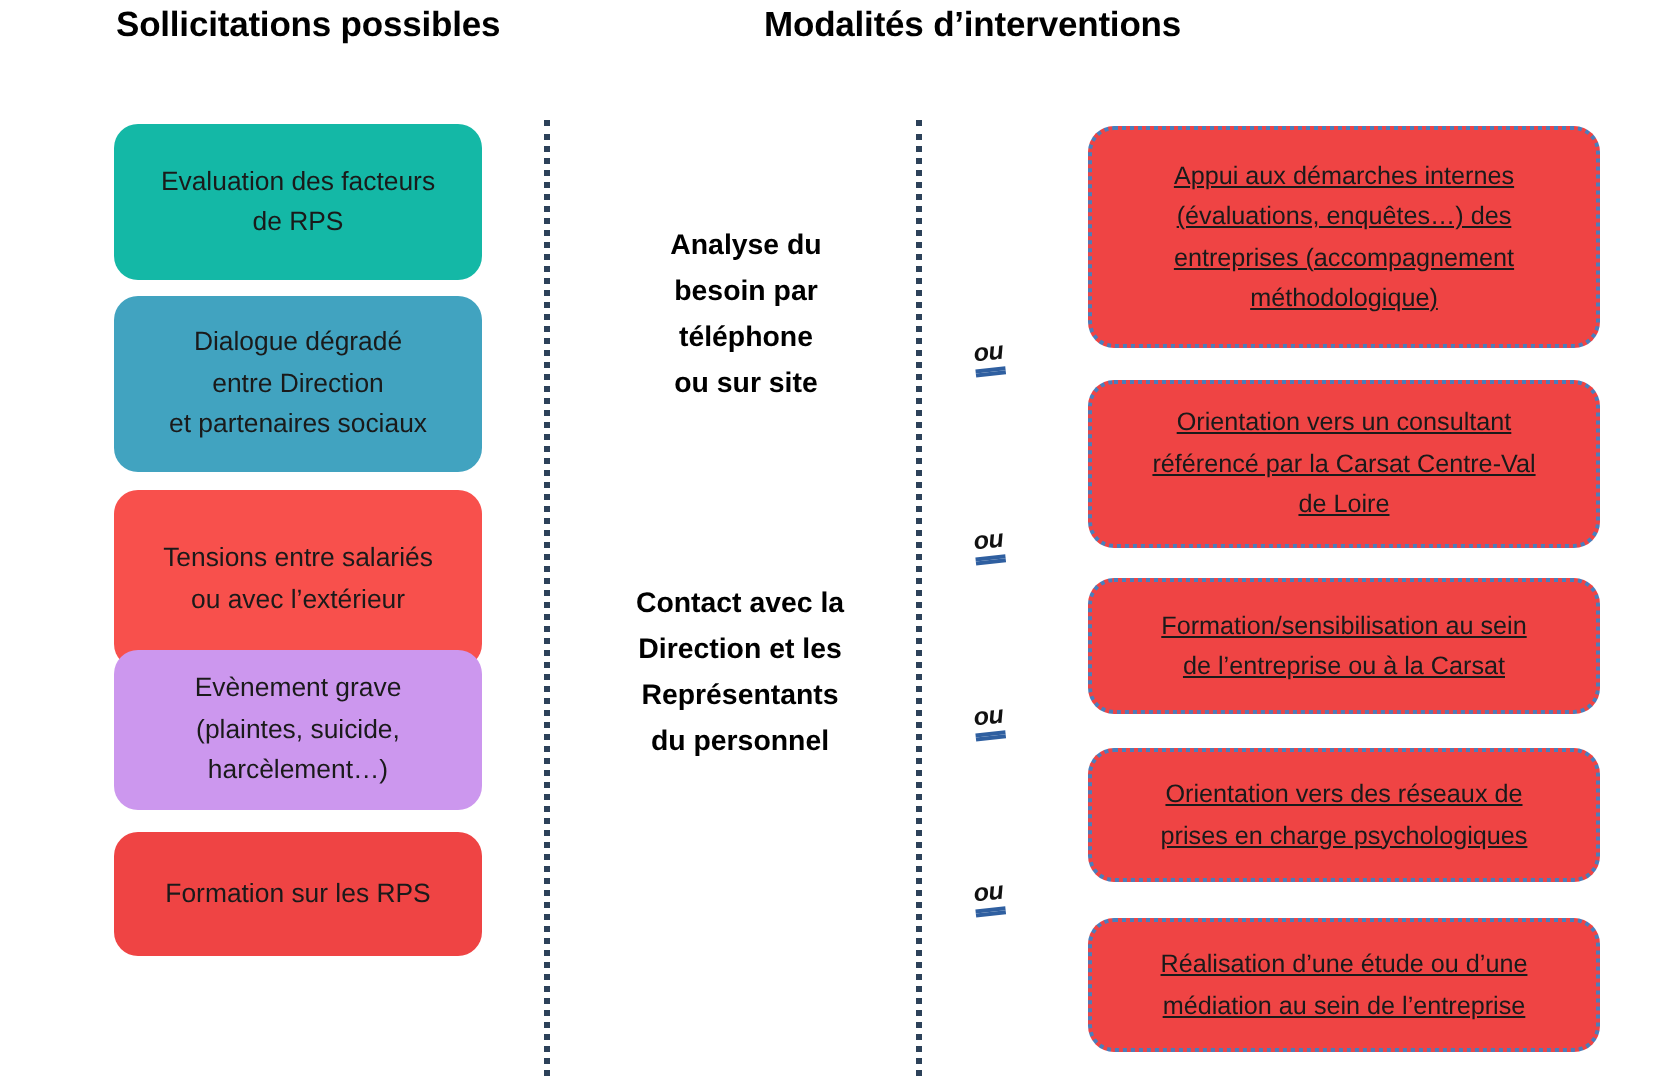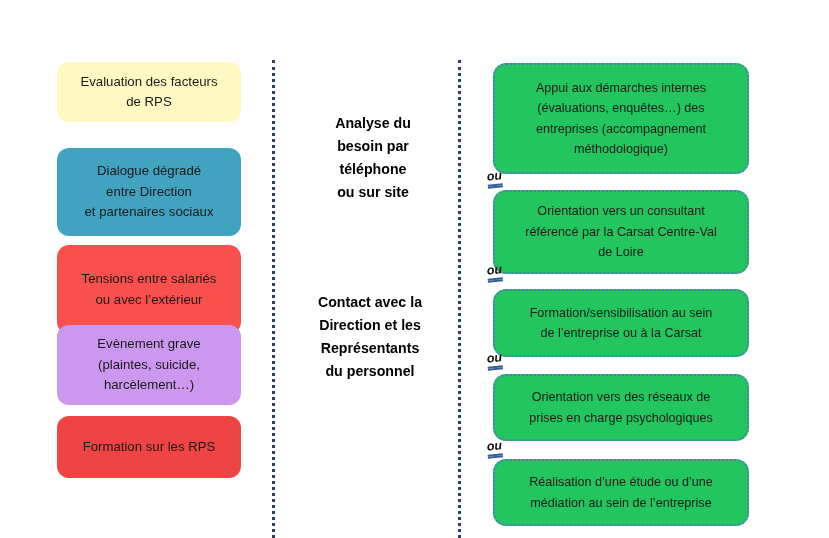--- a/index.html
+++ b/index.html
@@ -68,34 +68,35 @@
     font-size: 14.2px;
     line-height: 1.62;
     color: #000000;
   }
   #phase-1 { left: 293px; top: 112px; }
   #phase-2 { left: 290px; top: 291px; }
 
   
   .modality-box {
     position: absolute;
-    left: 493px;
+    left: 544px;
     width: 256px;
     border: 2px dotted #4a7ebb;
     border-radius: 13px;
-    background: #22c55e;
+    background: #ef4444;
     display: flex;
     align-items: center;
     justify-content: center;
     text-align: center;
     font-size: 12.6px;
     line-height: 1.62;
     color: #1a1a1a;
     padding: 5px 12px;
     box-sizing: border-box;
+    text-decoration: underline;
   }
 
   
   .ou-connector {
     position: absolute;
     left: 487px;
     font-weight: bold;
     font-size: 12.5px;
     color: #111111;
     font-style: italic;
@@ -117,27 +118,29 @@
     bottom: -4px;
     height: 2px;
     background: #2f5fa0;
   }
 </style>
 </head>
 <body>
 
 <div id="canvas">
 
+  <div class="col-heading" id="heading-left">Sollicitations possibles</div>
 
+  <div class="col-heading" id="heading-right">Modalités d’interventions</div>
 
   <div class="divider" id="divider-1"></div>
   <div class="divider" id="divider-2"></div>
 
   <div id="solicitations-column">
-      <div class="solicitation-box" style="top: 62px; height: 60px; background: #fef9c3;">
+      <div class="solicitation-box" style="top: 62px; height: 78px; background: #14b8a6;">
         <div>Evaluation des facteurs<br>de RPS</div>
       </div>
       <div class="solicitation-box" style="top: 148px; height: 88px; background: rgb(65, 163, 192); align-items: center;">
         <div>Dialogue dégradé<br>entre Direction<br>et partenaires sociaux</div>
       </div>
       <div class="solicitation-box" style="top: 245px; height: 89px; background: rgb(248, 80, 76);">
         <div>Tensions entre salariés<br>ou avec l’extérieur</div>
       </div>
       <div class="solicitation-box" style="top: 325px; height: 80px; background: rgb(204, 151, 238);">
         <div>Evènement grave<br>(plaintes, suicide,<br>harcèlement…)</div>

